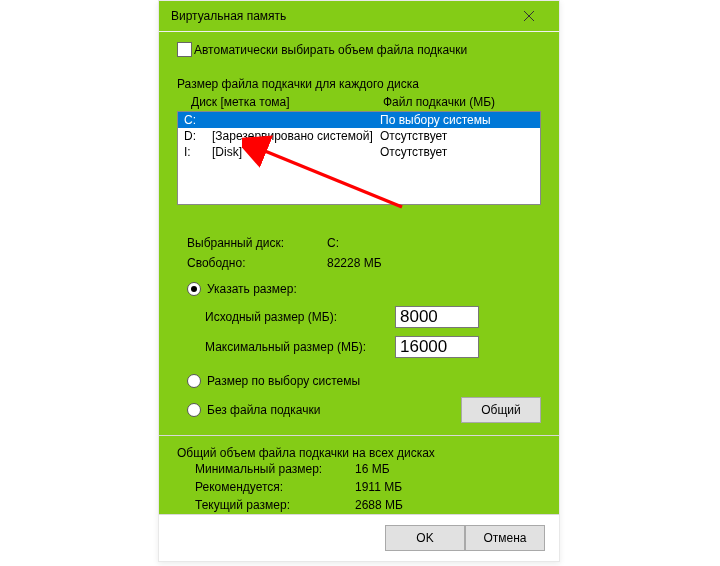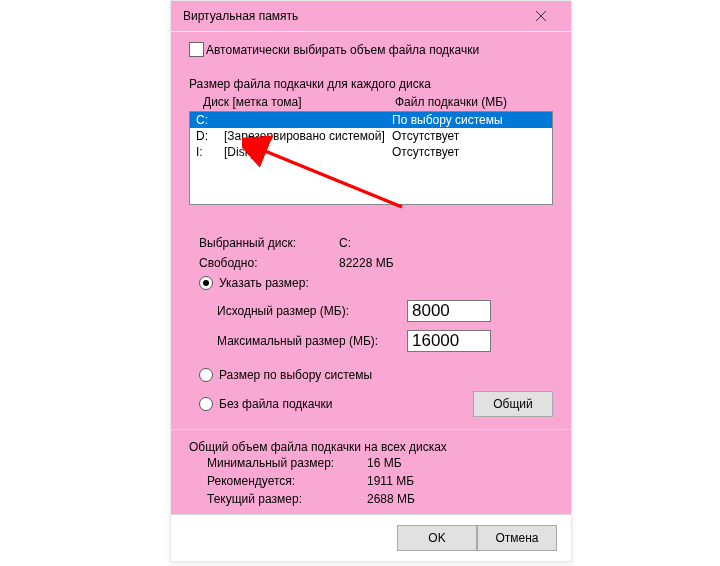--- a/index.html
+++ b/index.html
@@ -8,27 +8,27 @@
     width: 720px;
     height: 566px;
     background: #ffffff;
     font-family: "Segoe UI", Tahoma, sans-serif;
     font-size: 12px;
     color: #000;
     position: relative;
   }
   .shadow-border {
     position: absolute;
-    left: 170px;
+    left: 158px;
     top: 0;
     width: 400px;
     height: 560px;
     border: 1px solid #e8e8e8;
     box-shadow: 0 2px 6px rgba(0,0,0,0.08);
-    background: #f9a8d4;
+    background: #84cc16;
   }
   .titlebar {
     height: 30px;
     display: flex;
     align-items: center;
     justify-content: space-between;
     padding: 0 10px 0 12px;
     border-bottom: 1px solid #f0f0f0;
   }
   .close-x {
@@ -75,21 +75,21 @@
   .list-row.selected {
     background: #0078d7;
     color: #fff;
   }
   .kv-block { margin-top: 28px; padding-left: 10px; }
   .kv-row { display: flex; height: 20px; align-items: center; }
   .kv-label { width: 140px; }
   .kv-val { }
   .radio-row {
     display: flex; align-items: center; gap: 6px;
-    padding-left: 10px; height: 20px;
+    margin-top: 6px; padding-left: 10px; height: 20px;
   }
   .radio {
     width: 12px; height: 12px; border: 1px solid #555; border-radius: 50%;
     display: inline-flex; align-items: center; justify-content: center;
     background: #fff;
   }
   .radio.checked::after {
     content: ""; width: 6px; height: 6px; border-radius: 50%; background: #000;
   }
   .input-row {

